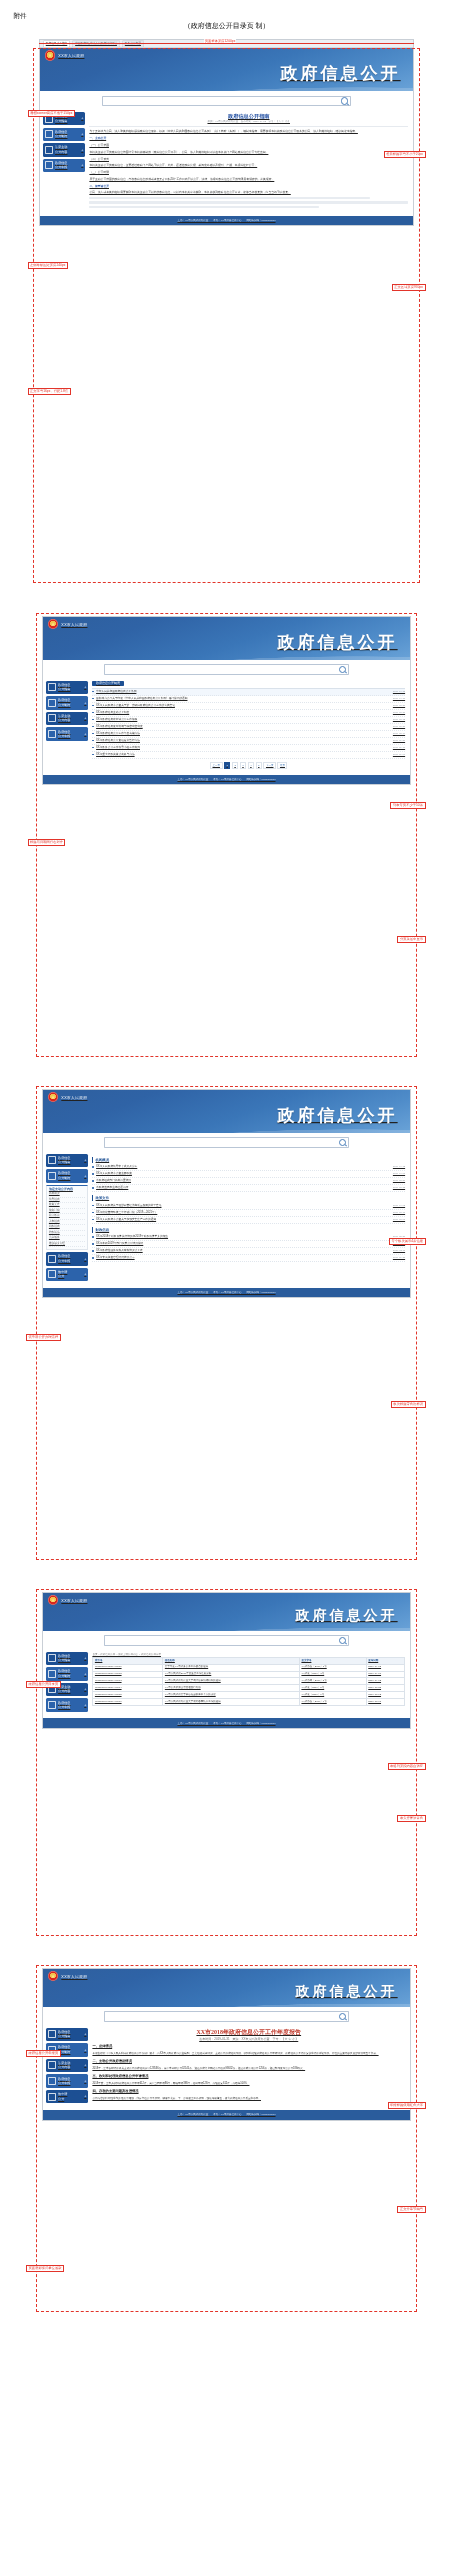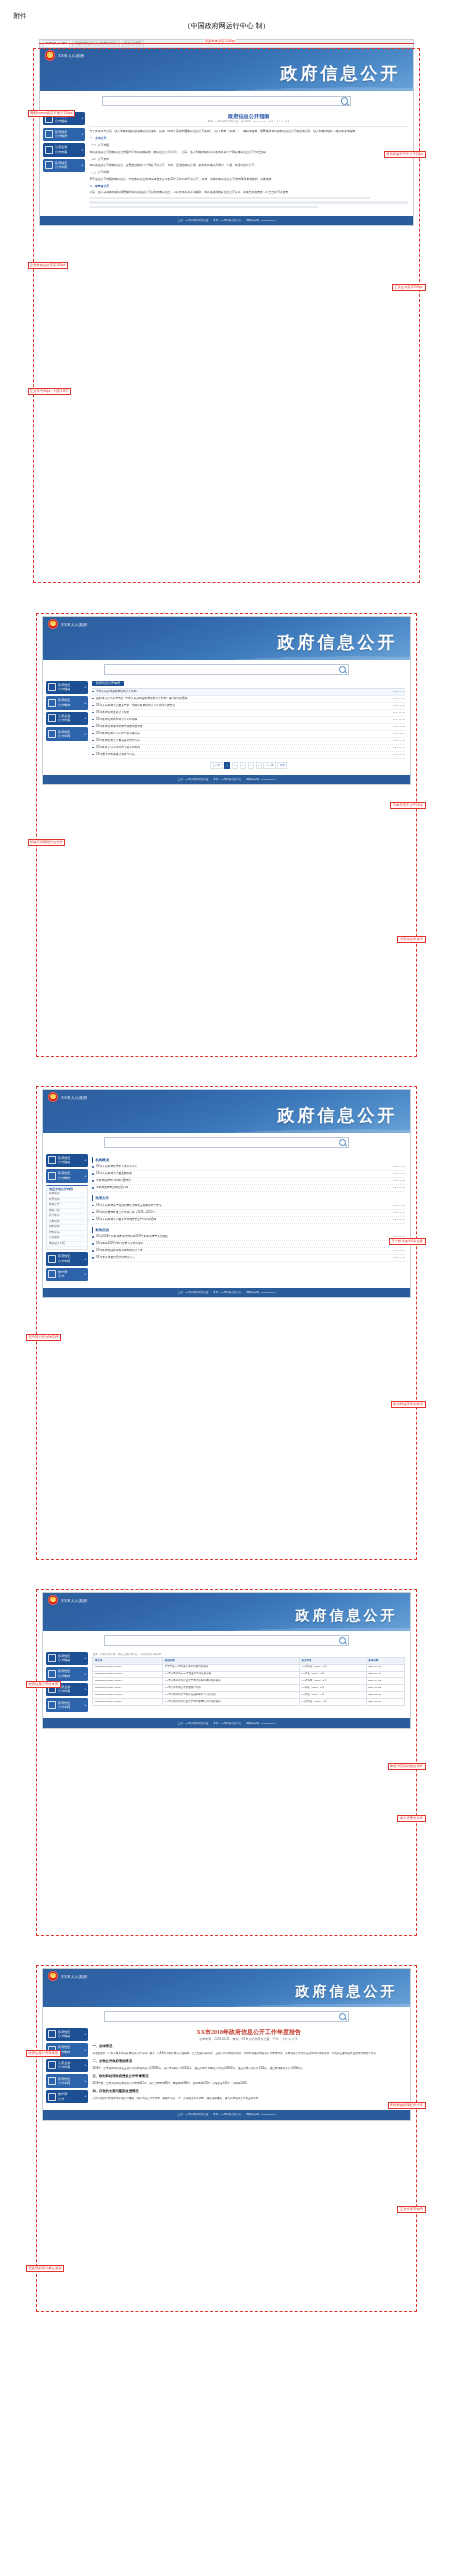--- a/index.html
+++ b/index.html
@@ -39,20 +39,21 @@
     font-family:"Liberation Serif","DejaVu Serif",serif;
     color:#000;
   }
 
   
   .mock{
     position:relative;
     margin:8px auto;
     width:401px;
     box-sizing:border-box;
+    text-decoration:underline;
   }
   .mock-inner{
     position:relative;
     border:0.7px solid #c9cfd6;
     background:#fff;
     overflow:hidden;
   }
   
   .annot-frame{
     position:absolute;
@@ -245,21 +246,21 @@
   .footer-band{
     background:#2a5c9c;color:#dfe9f5;font-size:2.5px;text-align:center;line-height:5.2px;padding:2.2px 0;
   }
 </style>
 </head>
 <body>
 
 <div class="page">
 
   <div class="attach-label">附件</div>
-  <div class="doc-subtitle">（中国政府网运行中心 制）</div>
+  <div class="doc-subtitle">（政府信息公开目录页 制）</div>
 
   <div class="mock" style="height:550px;">
     <div class="mock-inner" style="margin:0 13.4px;">
       <div class="browser-bar">
         <span class="tab">政府信息公开指南</span>
         <span class="tab muted">中国政府网_中央人民政府门户网站</span>
         <span class="tab muted">政务公开专题</span>
       </div>
 
       <div class="banner">

